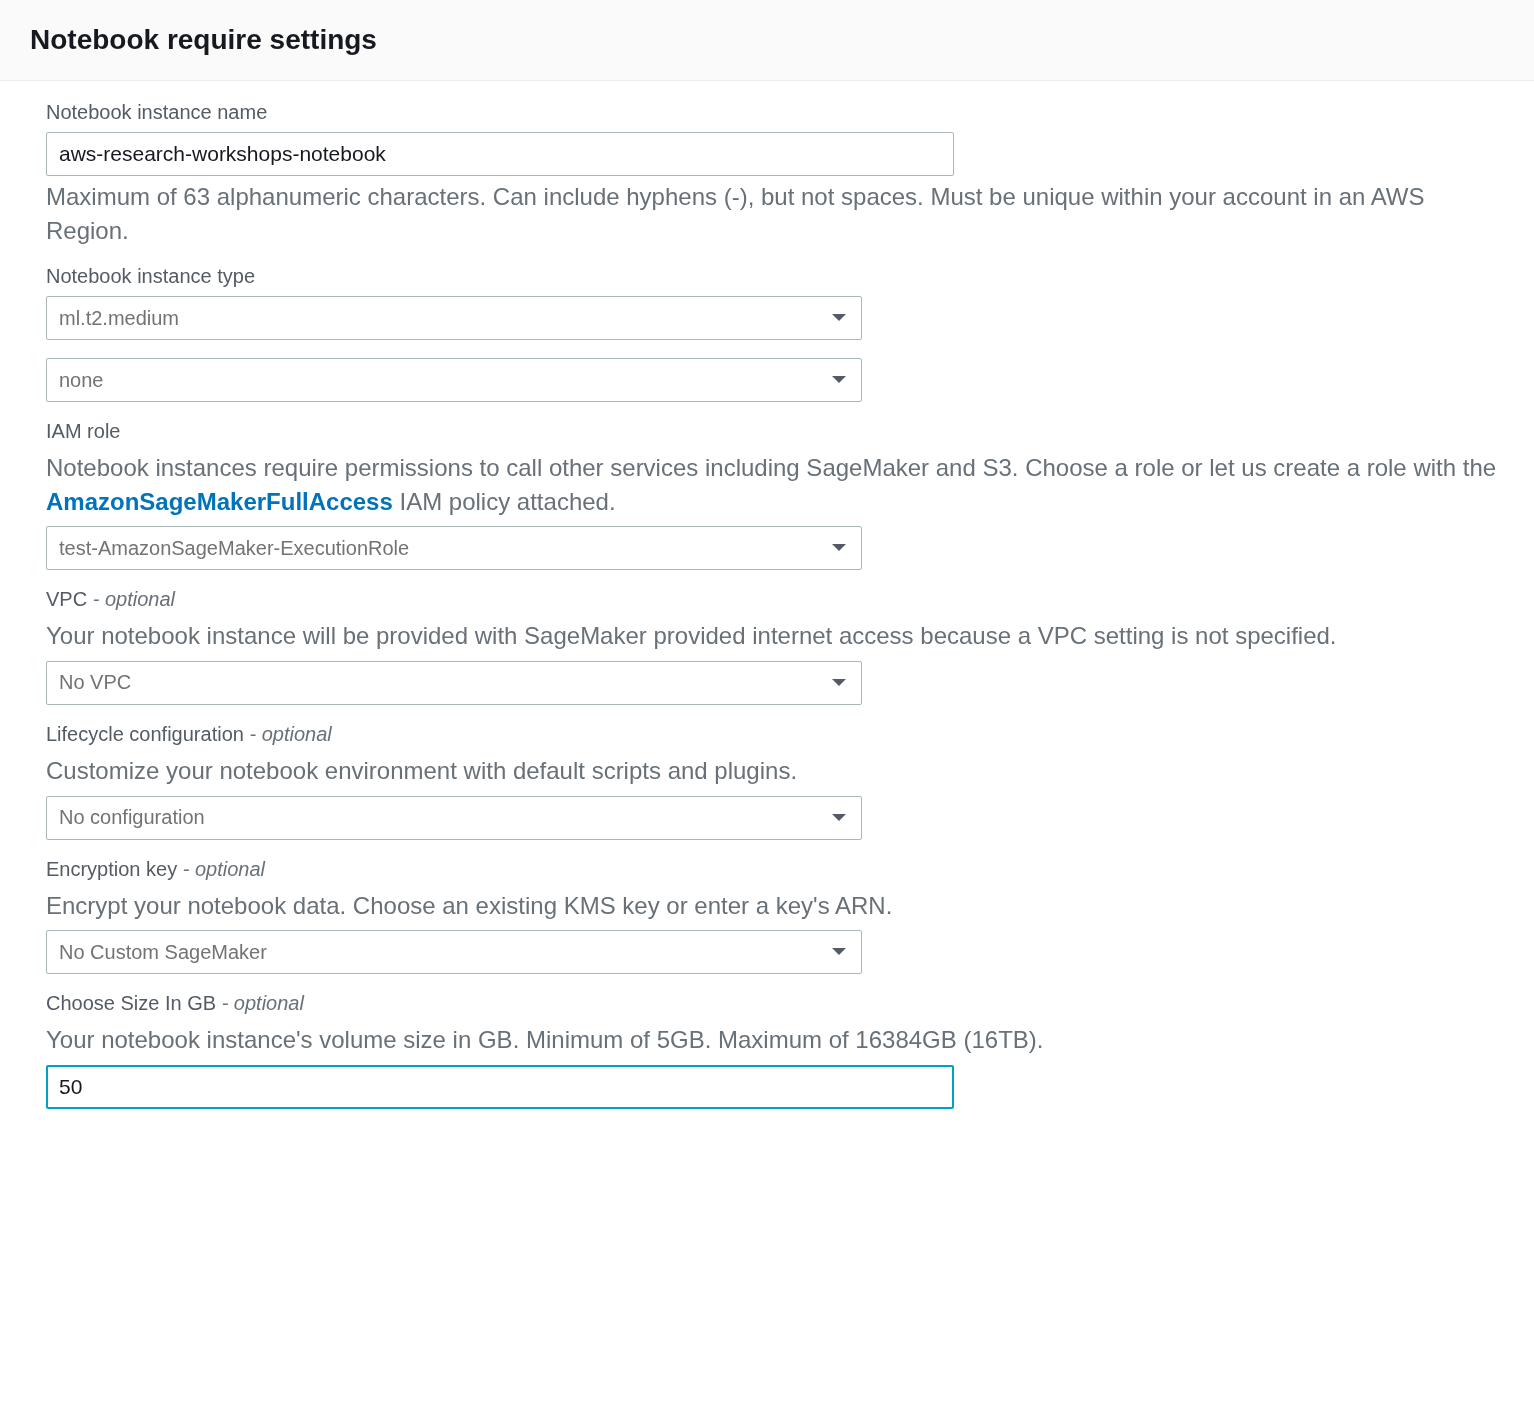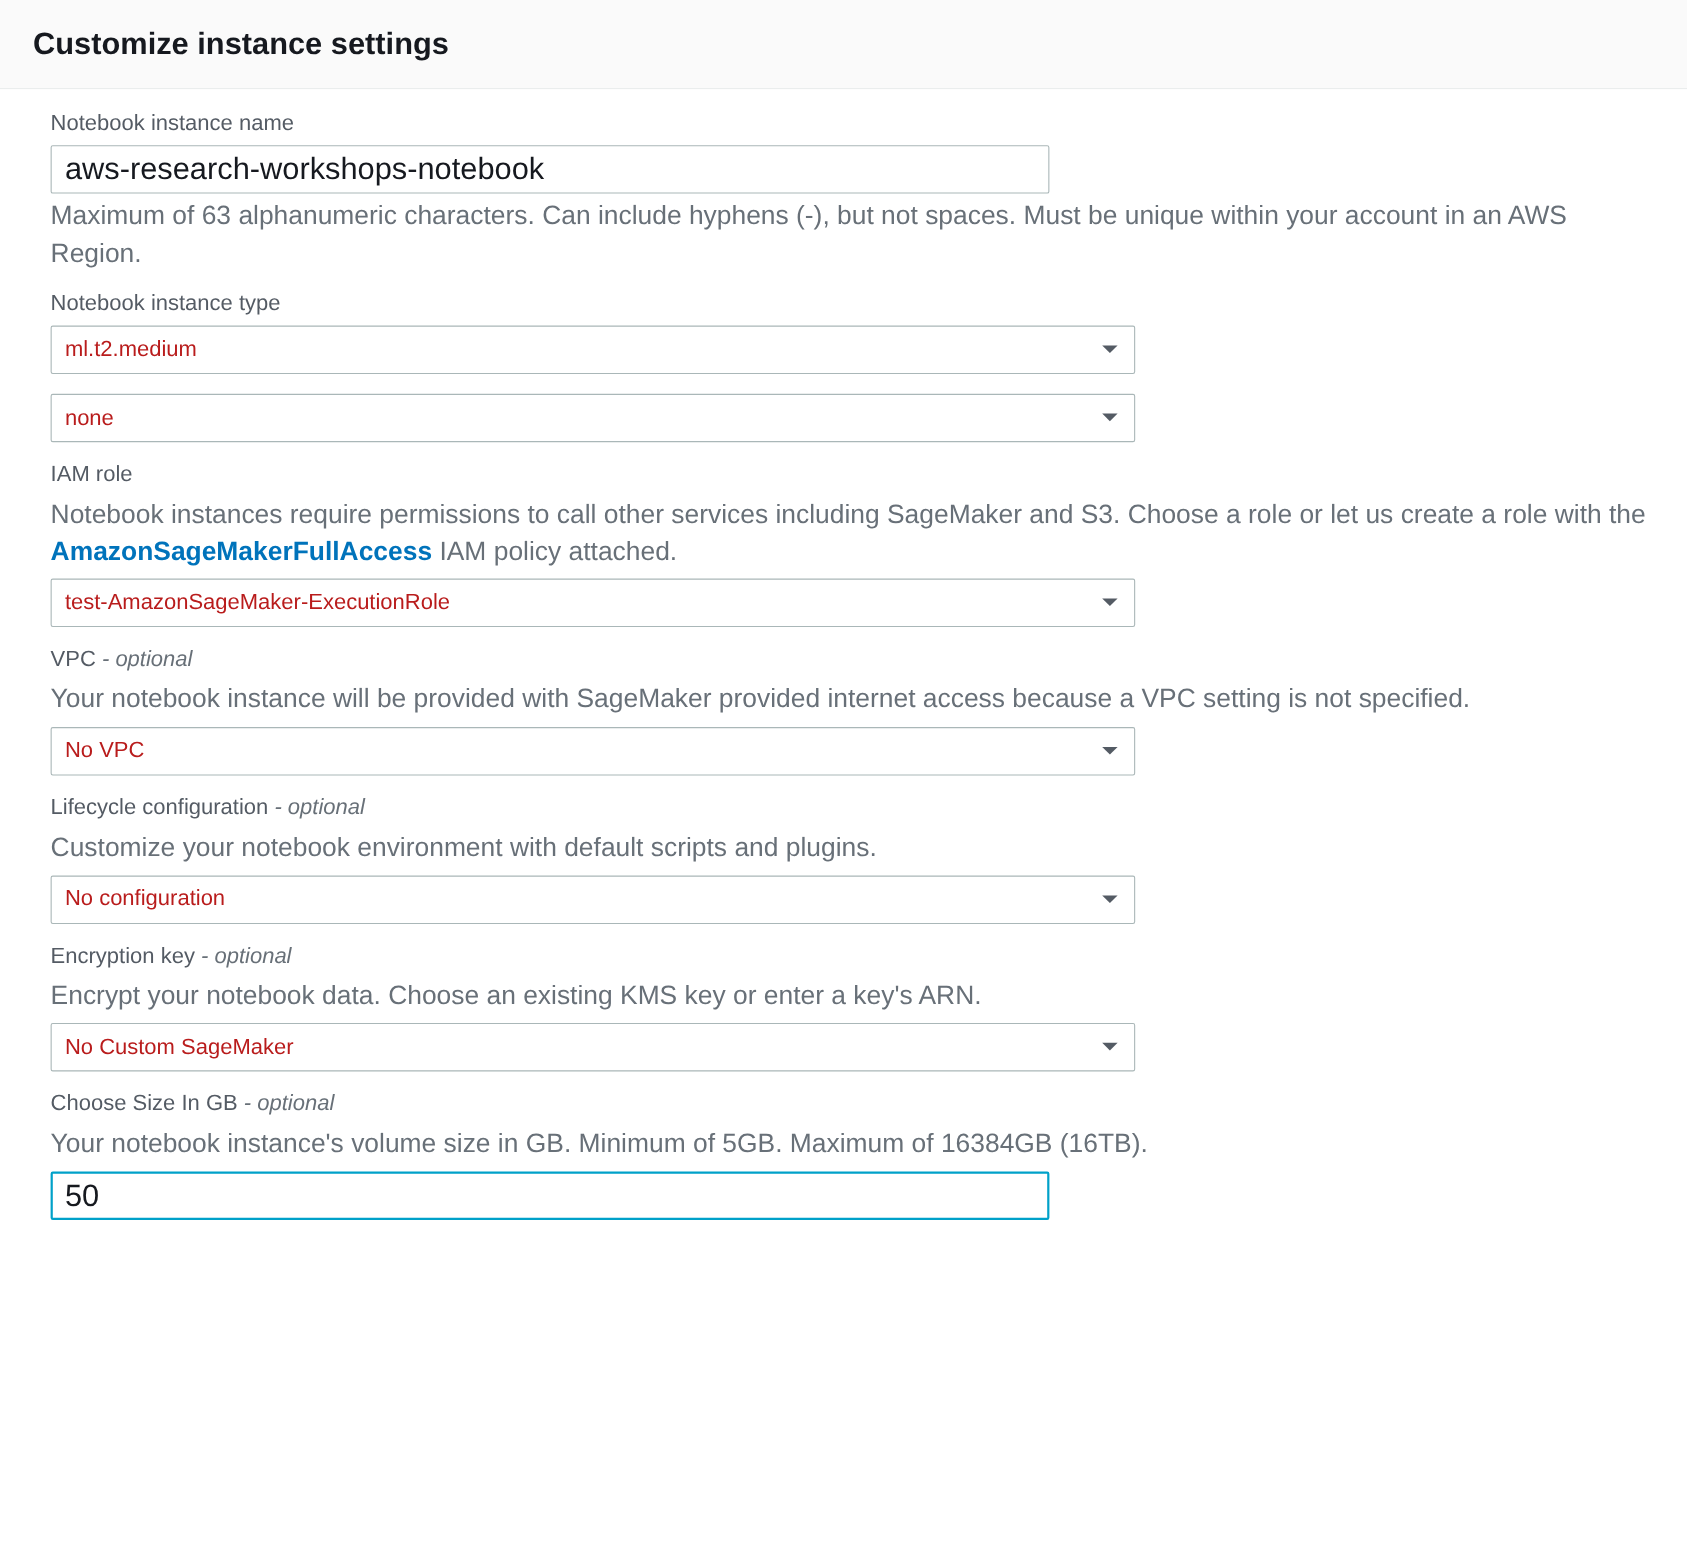--- a/index.html
+++ b/index.html
@@ -67,39 +67,39 @@
       width: 18px;
       height: 18px;
       display: inline-block;
       vertical-align: middle;
     }
     .input-text {
       width: 908px;
       max-width: 100%;
       height: 44px;
       padding: 8px 12px;
-      font-size: 28px;
+      font-size: 21px;
       color: #16191f;
       border: 1px solid #aab7b8;
       border-radius: 2px;
       background: #ffffff;
       outline: none;
     }
     .input-text:focus,
     .input-focused {
       border: 2px solid #00a1c9;
       padding: 7px 11px;
     }
     .select {
-      width: 986px;
+      width: 816px;
       max-width: 100%;
       height: 44px;
       padding: 8px 40px 8px 12px;
       font-size: 20px;
-      color: #b91c1c;
+      color: #737373;
       border: 1px solid #aab7b8;
       border-radius: 2px;
       background: #ffffff;
       position: relative;
       display: flex;
       align-items: center;
       cursor: pointer;
     }
     .select-caret {
       position: absolute;
@@ -115,21 +115,21 @@
     }
     .desc-after-label {
       margin-top: 4px;
     }
   </style>
 </head>
 <body>
 
 <div class="panel">
   <div class="panel-header">
-    <h1>Customize instance settings</h1>
+    <h1>Notebook require settings</h1>
   </div>
 
   <div class="panel-body">
 
     <div class="field">
       <label class="field-label">Notebook instance name</label>
       <input type="text" class="input-text" value="aws-research-workshops-notebook" style="">
       <div class="field-desc desc-after-label">Maximum of 63 alphanumeric characters. Can include hyphens (-), but not spaces. Must be unique within your account in an AWS Region.</div>
     </div>
 

